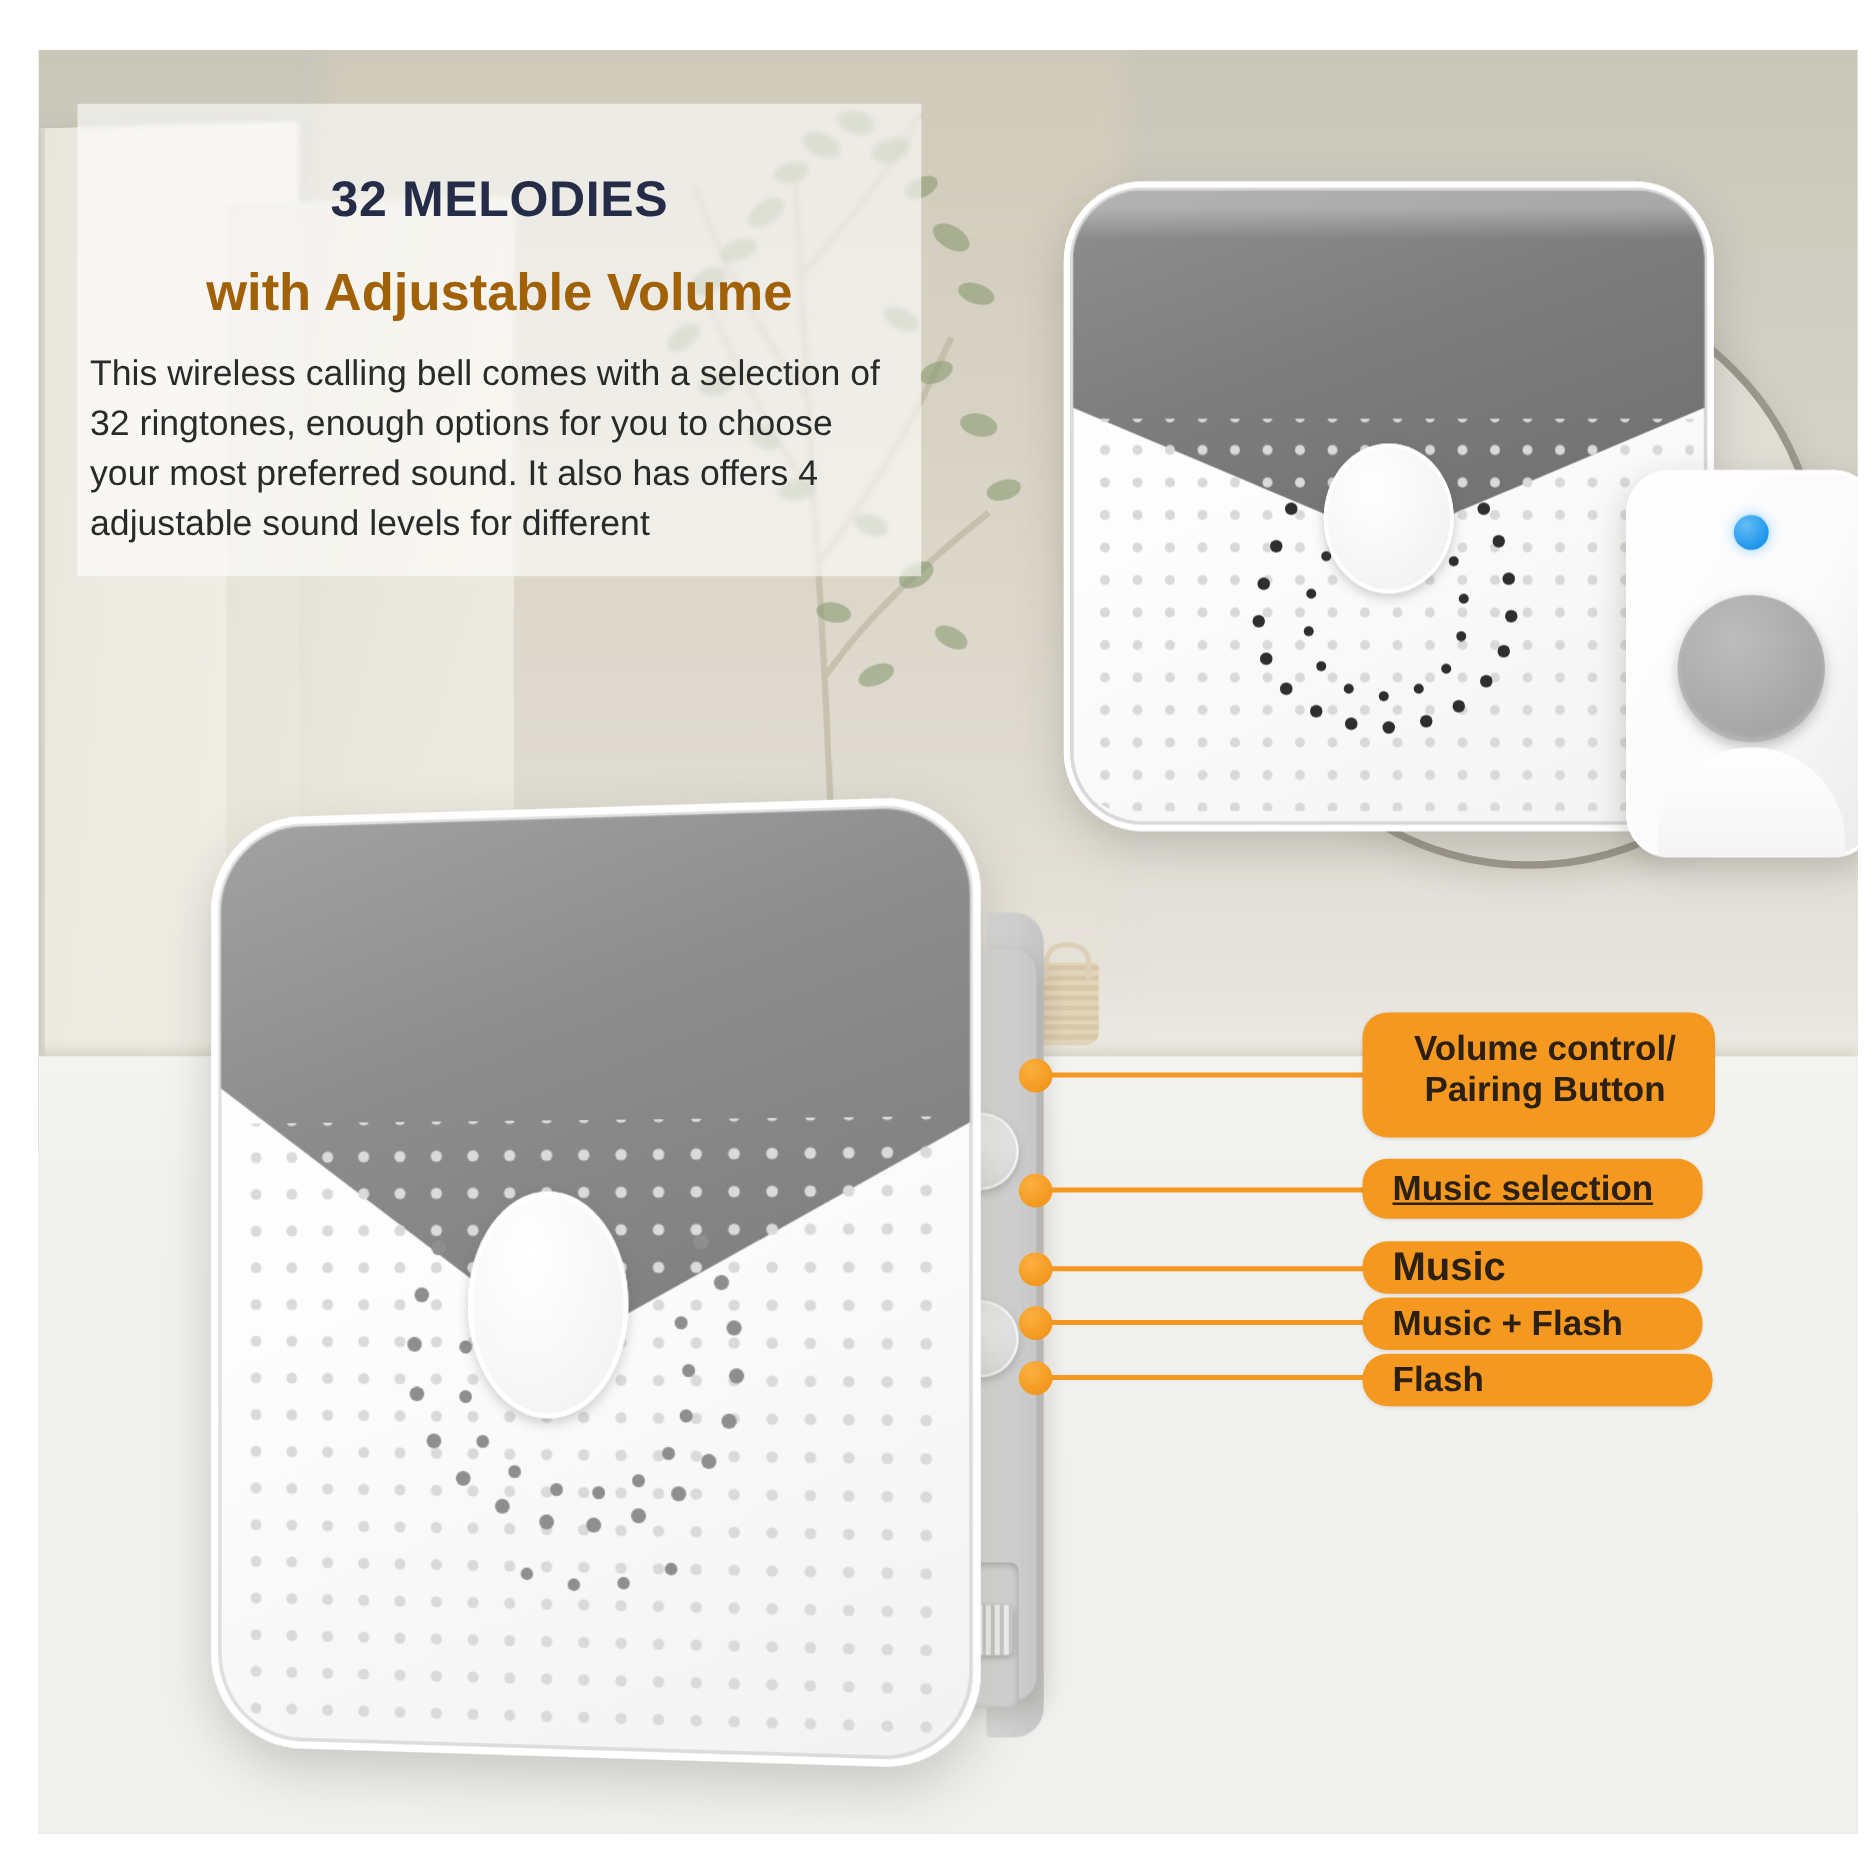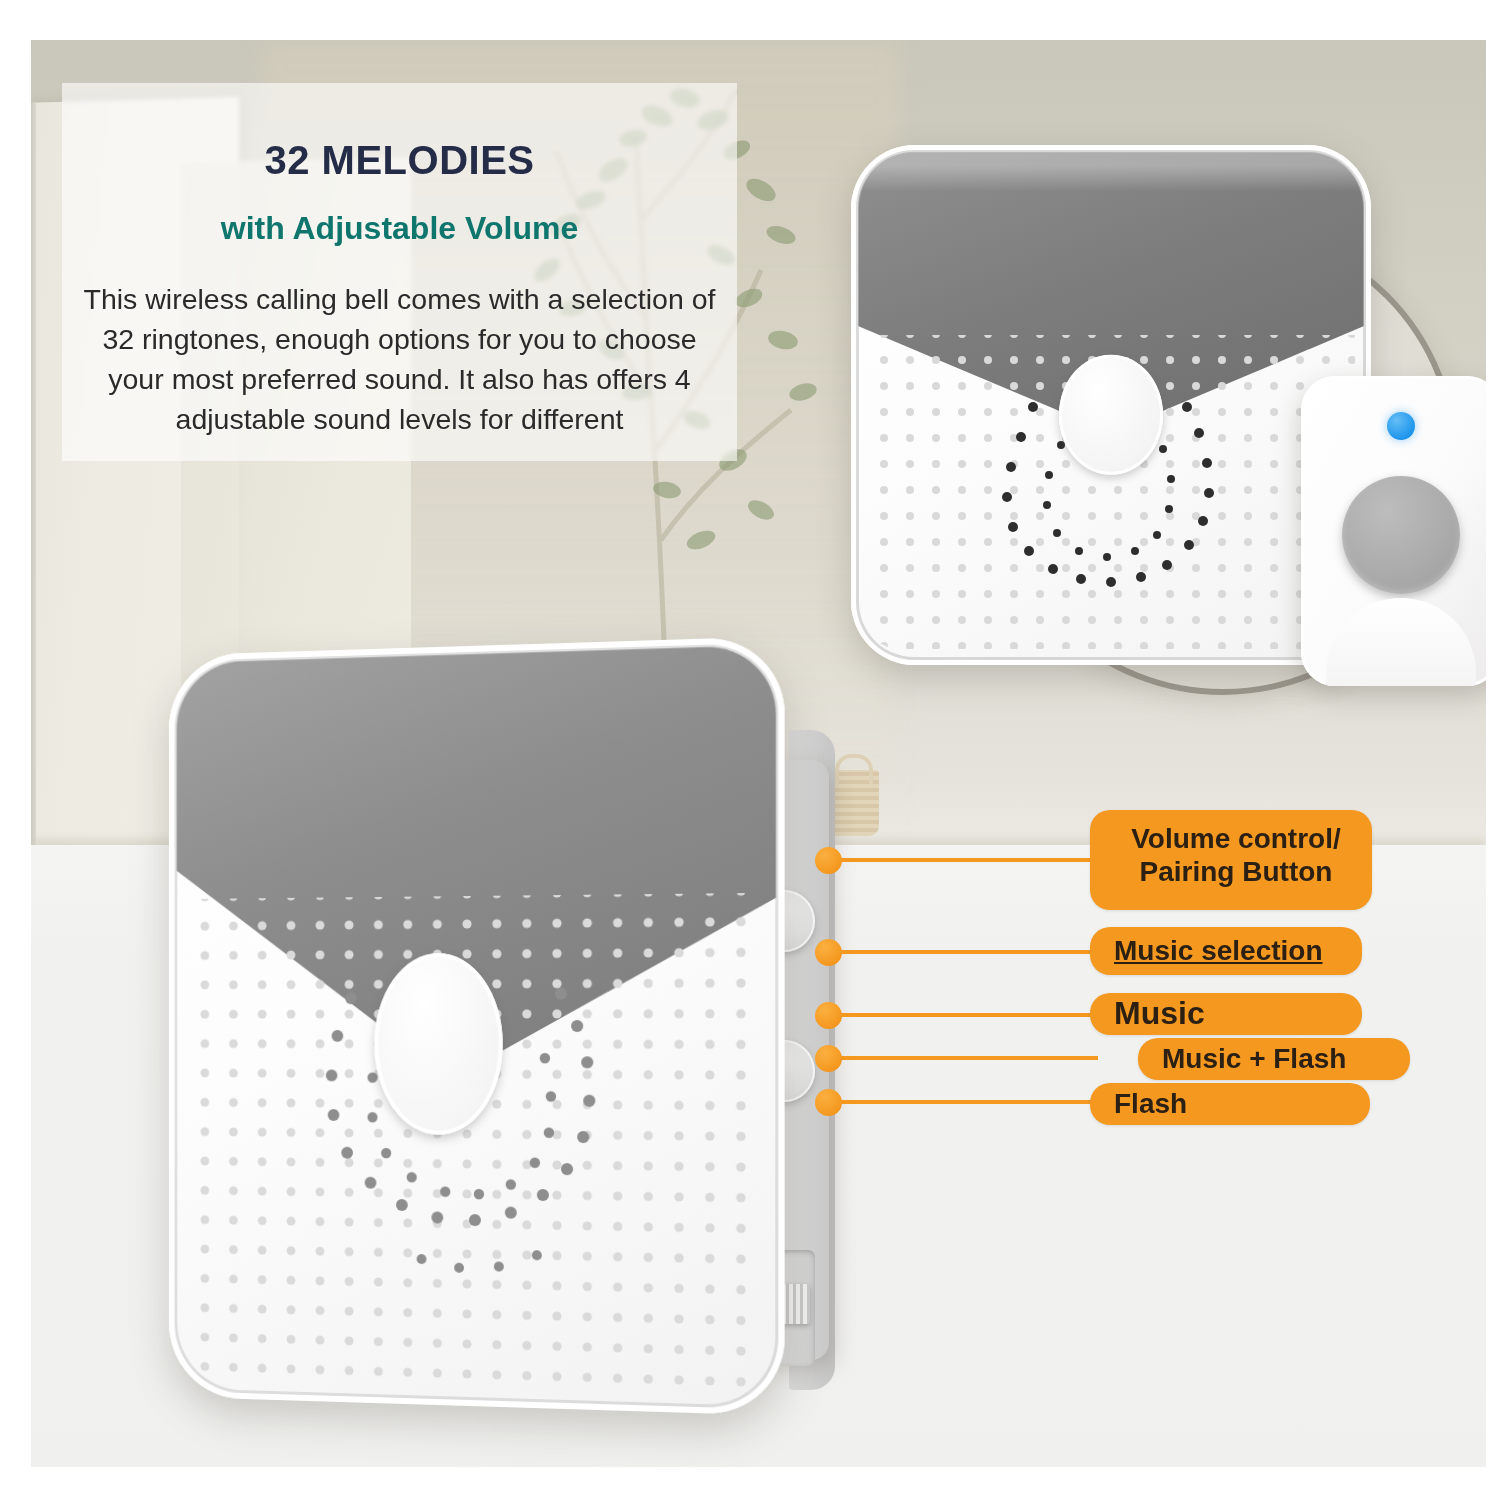--- a/index.html
+++ b/index.html
@@ -106,26 +106,26 @@
   }
   .headline{
     position:absolute; left:62px; top:140px; width:675px;
     text-align:center;
     font-size:40px; font-weight:bold; letter-spacing:.5px;
     color:#252c48; line-height:1.02;
   }
   .subhead{
     position:absolute; left:62px; top:210px; width:675px;
     text-align:center;
-    font-size:32px; font-weight:bold;
-    color:#0f766e;
+    font-size:42px; font-weight:bold;
+    color:#a16207;
   }
   .body-copy{
     position:absolute; left:72px; top:280px; width:655px;
-    text-align:center;
+    text-align:left;
     font-size:28.5px; line-height:1.40; color:#2a2a2a;
   }
 
   
   .bell-top{
     position:absolute; left:820px; top:105px; width:520px; height:520px;
   }
   .bell-body{
     position:absolute; inset:0;
     border-radius:64px;
@@ -473,20 +473,20 @@
    <div class="c-line" style="left:840px; top:950px; width:258px;"></div>
    <div class="c-dot" style="left:815px; top:939px;"></div>
    <div class="c-label" style="left:1090px; top:927px; width:272px; height:48px; font-size:28px;text-decoration:underline;">Music selection</div>
 
    <div class="c-line" style="left:840px; top:1013px; width:258px;"></div>
    <div class="c-dot" style="left:815px; top:1002px;"></div>
    <div class="c-label" style="left:1090px; top:993px; width:272px; height:42px; font-size:32px;">Music</div>
 
    <div class="c-line" style="left:840px; top:1056px; width:258px;"></div>
    <div class="c-dot" style="left:815px; top:1045px;"></div>
-   <div class="c-label" style="left:1090px; top:1038px; width:272px; height:42px; font-size:28px;margin-left:48px;">Music + Flash</div>
+   <div class="c-label" style="left:1090px; top:1038px; width:272px; height:42px; font-size:28px;">Music + Flash</div>
 
    <div class="c-line" style="left:840px; top:1100px; width:258px;"></div>
    <div class="c-dot" style="left:815px; top:1089px;"></div>
    <div class="c-label" style="left:1090px; top:1083px; width:280px; height:42px; font-size:28px;">Flash</div>
 
  </div>
 </div>
 
 </body></html>

